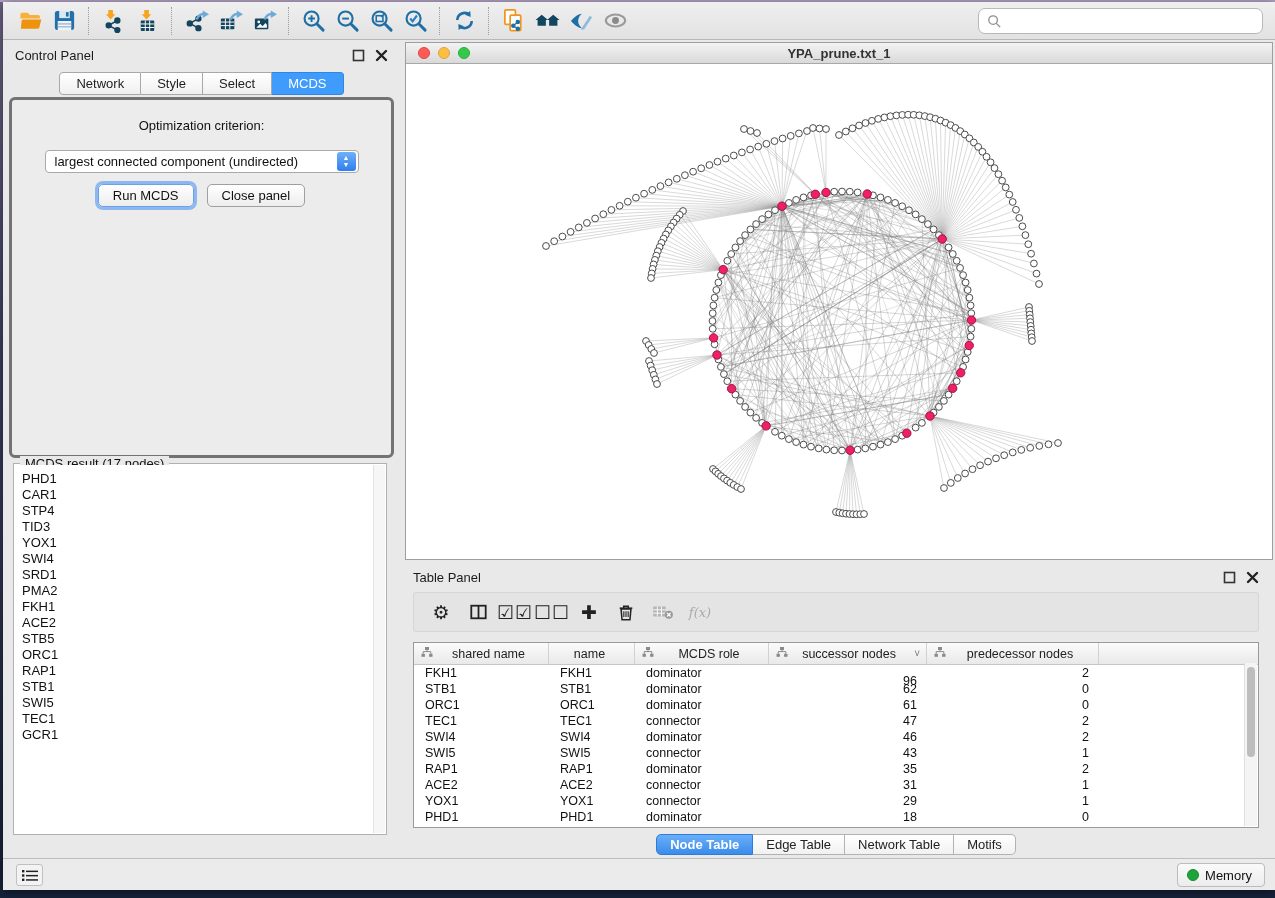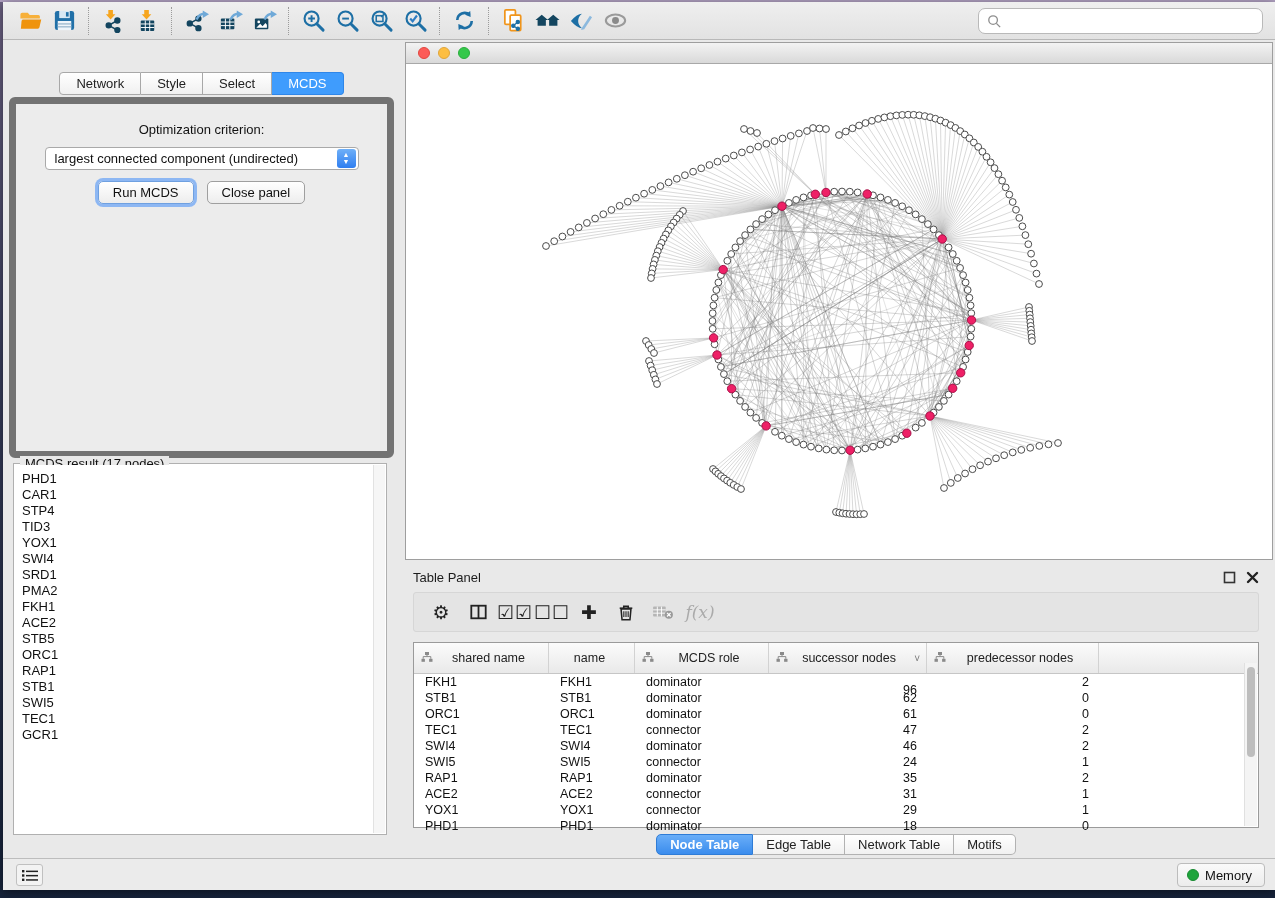--- a/index.html
+++ b/index.html
@@ -31,23 +31,23 @@
   .panel-ctrls { display:flex; gap:10px; align-items:center; }
   .float-ico, .close-ico { width:13px; height:13px; cursor:pointer; }
   #cp-tabs { position:absolute; left:0; top:32px; width:100%; display:flex; justify-content:center; }
   .cp-tab { height:23px; padding:0 16px; font-size:13px; display:flex; align-items:center;
     background:linear-gradient(#fff,#f0f0f0); border:1px solid #a8a8a8; border-left:none;
     color:#222; cursor:pointer; }
   .cp-tab:first-child { border-left:1px solid #a8a8a8; border-radius:4px 0 0 4px; }
   .cp-tab.sel { background:#3f9cfd; color:#fff; border-color:#2f86e8; border-radius:4px; }
   .cp-tab:last-child { border-radius:0 4px 4px 0; }
   #mcds-pane { position:absolute; left:6px; top:57px; width:385px; height:361px;
-    background:#ececec; border:7px solid #737373; border-radius:6px; text-align:center; }
+    background:#ececec; border:3px solid #737373; border-radius:6px; text-align:center; }
   #opt-label { font-size:13px; color:#111; margin-top:18px; }
-  #opt-select { margin:10px auto 0; width:314px; height:23px; background:#fff;
+  #opt-select { margin:17px auto 0; width:314px; height:23px; background:#fff;
     border:1px solid #a9a9a9; border-radius:4px; display:flex; align-items:center; cursor:pointer; position:relative; }
   #opt-select .val { font-size:13px; padding-left:9px; flex:1; text-align:left; color:#111; }
   #opt-stepper { width:19px; height:19px; margin-right:2px; border-radius:3px;
     background:linear-gradient(#6fb0f8,#2f7ef0); display:flex; flex-direction:column;
     align-items:center; justify-content:center; gap:1px; }
   #opt-stepper span { color:#fff; font-size:7px; line-height:6px; }
   #mcds-btn-row { margin-top:11px; display:flex; justify-content:center; gap:13px; }
   .aqua-btn { height:23px; padding:0 14px; font-size:13px; color:#111;
     background:linear-gradient(#ffffff,#ededed); border:1px solid #9f9f9f; border-radius:5px; cursor:pointer; }
   .aqua-btn.focus { box-shadow:0 0 0 3px rgba(110,165,245,.75); border-color:#6fa0e0; }
@@ -76,21 +76,21 @@
   
   #table-panel { position:absolute; left:398px; top:560px; width:870px; height:296px; background:#e9e9e9; }
   #tp-toolbar { position:absolute; left:12px; top:30px; width:846px; height:40px;
     background:#e4e4e4; border:1px solid #d6d6d6; border-radius:3px;
     display:flex; align-items:center; padding-left:12px; gap:7px; }
   .tp-ico { width:30px; height:28px; display:flex; align-items:center; justify-content:center;
     cursor:pointer; font-size:19px; color:#222; }
   .tp-ico.dis { color:#aaa; cursor:default; }
   #tbl { position:absolute; left:12px; top:80px; width:846px; height:186px;
     background:#fff; border:1px solid #9a9a9a; }
-  #tbl-head { display:flex; height:31px; background:linear-gradient(#fbfbfb,#e9e9e9);
+  #tbl-head { display:flex; height:22px; background:linear-gradient(#fbfbfb,#e9e9e9);
     border-bottom:1px solid #c6c6c6; }
   .th { display:flex; align-items:center; font-size:12.5px; color:#222;
     border-right:1px solid #d2d2d2; position:relative; }
   .th .tree { margin-left:7px; }
   .th .lbl { flex:1; text-align:center; padding-right:4px; }
   .th .sort { margin-right:6px; color:#777; font-size:10px; }
   .tr { display:flex; height:16px; font-size:12.5px; color:#111; align-items:center; cursor:default; }
   .td { overflow:hidden; white-space:nowrap; }
   #tbl-scroll { position:absolute; top:20px; right:1px; bottom:1px; width:13px;
     background:#f4f4f4; border-left:1px solid #e0e0e0; }
@@ -278,20 +278,31 @@
       <div id="search-box">
       <svg viewBox="0 0 16 16">
         <circle cx="6.5" cy="6.5" r="4.6" fill="none" stroke="#8e8e8e" stroke-width="1.4"></circle>
         <line x1="10" y1="10" x2="14" y2="14" stroke="#8e8e8e" stroke-width="1.5"></line>
       </svg>
       <input id="search-input" placeholder="" style="">
     </div>
   </div>
 
   <div id="control-panel">
+    <div class="panel-head">
+      <span class="panel-title">Control Panel</span>
+      <span class="panel-ctrls">
+        <svg class="float-ico" viewBox="0 0 13 13">
+          <rect x="1.5" y="1.5" width="10" height="10" fill="none" stroke="#333" stroke-width="1.6"></rect>
+          </svg>
+        <svg class="close-ico" viewBox="0 0 13 13">
+          <path d="M2 2L11 11M11 2L2 11" stroke="#222" stroke-width="2.4" stroke-linecap="round"></path>
+          </svg>
+      </span>
+    </div>
     <div id="cp-tabs">
         <span class="cp-tab">Network</span>
         <span class="cp-tab">Style</span>
         <span class="cp-tab">Select</span>
         <span class="cp-tab sel">MCDS</span>
       </div>
     <div id="mcds-pane">
       <div id="opt-label">Optimization criterion:</div>
       <div id="opt-select">
         <span class="val">largest connected component (undirected)</span>
@@ -328,20 +339,21 @@
         </div>
       <div id="result-scroll"></div>
     </div>
   </div>
 
   <div id="net-window">
     <div id="net-titlebar">
       <span class="tl red"></span>
       <span class="tl yel"></span>
       <span class="tl grn"></span>
+      <span id="net-title">YPA_prune.txt_1</span>
     </div>
     <div id="net-view"><svg width="866" height="495">
           <line x1="376.0" y1="142.2" x2="369.0" y2="367.8" stroke="#787878" stroke-opacity="0.38" stroke-width="0.8"></line>
           <line x1="376.0" y1="142.2" x2="474.5" y2="380.6" stroke="#787878" stroke-opacity="0.38" stroke-width="0.8"></line>
           <line x1="376.0" y1="142.2" x2="329.4" y2="183.4" stroke="#787878" stroke-opacity="0.38" stroke-width="0.8"></line>
           <line x1="376.0" y1="142.2" x2="329.4" y2="330.6" stroke="#787878" stroke-opacity="0.38" stroke-width="0.8"></line>
           <line x1="376.0" y1="142.2" x2="546.8" y2="190.0" stroke="#787878" stroke-opacity="0.38" stroke-width="0.8"></line>
           <line x1="376.0" y1="142.2" x2="420.4" y2="385.6" stroke="#787878" stroke-opacity="0.38" stroke-width="0.8"></line>
           <line x1="376.0" y1="142.2" x2="565.3" y2="249.2" stroke="#787878" stroke-opacity="0.38" stroke-width="0.8"></line>
           <line x1="376.0" y1="142.2" x2="350.1" y2="353.9" stroke="#787878" stroke-opacity="0.38" stroke-width="0.8"></line>
@@ -1065,21 +1077,21 @@
           <svg width="22" height="18" viewBox="0 0 24 20">
             <g transform="translate(1,4)">
               <rect width="14" height="11" rx="1" fill="#b5b5b5"></rect>
               <path d="M0 3.6h14M0 7.3h14M4.7 0v11M9.3 0v11" stroke="#fff" stroke-width="1"></path>
             </g>
             <circle cx="18.5" cy="13" r="4.5" fill="#9a9a9a"></circle>
             <path d="M16.5 11l4 4M20.5 11l-4 4" stroke="#fff" stroke-width="1.4"></path>
           </svg>
         </span>
         <span class="tp-ico dis">
-          <span style="font-family:'DejaVu Serif',serif;font-style:italic;font-size:17px;color:#aaa">f(x)</span>
+          <span style="font-family:'DejaVu Serif',serif;font-style:italic;font-size:13px;color:#aaa">f(x)</span>
         </span>
       </div>
     <div id="tbl">
       <div id="tbl-head">
           <div class="th" style="width: 135px;">
             <span class="tree"><svg width="12" height="12" viewBox="0 0 12 12">
                 <rect x="4" y="1" width="4" height="3" fill="#8a8a8a"></rect>
                 <rect x="0.5" y="7.8" width="3.4" height="3" fill="#8a8a8a"></rect>
                 <rect x="8.1" y="7.8" width="3.4" height="3" fill="#8a8a8a"></rect>
                 <path d="M6 4v1.6M2.2 7.8V5.6h7.6v2.2" stroke="#8a8a8a" fill="none" stroke-width="1"></path>
@@ -1151,21 +1163,21 @@
             <div class="td" style="width: 135px; text-align: left; padding: 0px 0px 0px 11px;">SWI4</div>
             <div class="td" style="width: 86px; text-align: left; padding: 0px 0px 0px 11px;">SWI4</div>
             <div class="td" style="width: 134px; text-align: left; padding: 0px 0px 0px 11px;">dominator</div>
             <div class="td" style="width: 158px; text-align: right; padding: 0px 10px 0px 0px;">46</div>
             <div class="td" style="width: 172px; text-align: right; padding: 0px 10px 0px 0px;">2</div>
           </div>
           <div class="tr">
             <div class="td" style="width: 135px; text-align: left; padding: 0px 0px 0px 11px;">SWI5</div>
             <div class="td" style="width: 86px; text-align: left; padding: 0px 0px 0px 11px;">SWI5</div>
             <div class="td" style="width: 134px; text-align: left; padding: 0px 0px 0px 11px;">connector</div>
-            <div class="td" style="width: 158px; text-align: right; padding: 0px 10px 0px 0px;">24</div>
+            <div class="td" style="width: 158px; text-align: right; padding: 0px 10px 0px 0px;">43</div>
             <div class="td" style="width: 172px; text-align: right; padding: 0px 10px 0px 0px;">1</div>
           </div>
           <div class="tr">
             <div class="td" style="width: 135px; text-align: left; padding: 0px 0px 0px 11px;">RAP1</div>
             <div class="td" style="width: 86px; text-align: left; padding: 0px 0px 0px 11px;">RAP1</div>
             <div class="td" style="width: 134px; text-align: left; padding: 0px 0px 0px 11px;">dominator</div>
             <div class="td" style="width: 158px; text-align: right; padding: 0px 10px 0px 0px;">35</div>
             <div class="td" style="width: 172px; text-align: right; padding: 0px 10px 0px 0px;">2</div>
           </div>
           <div class="tr">

